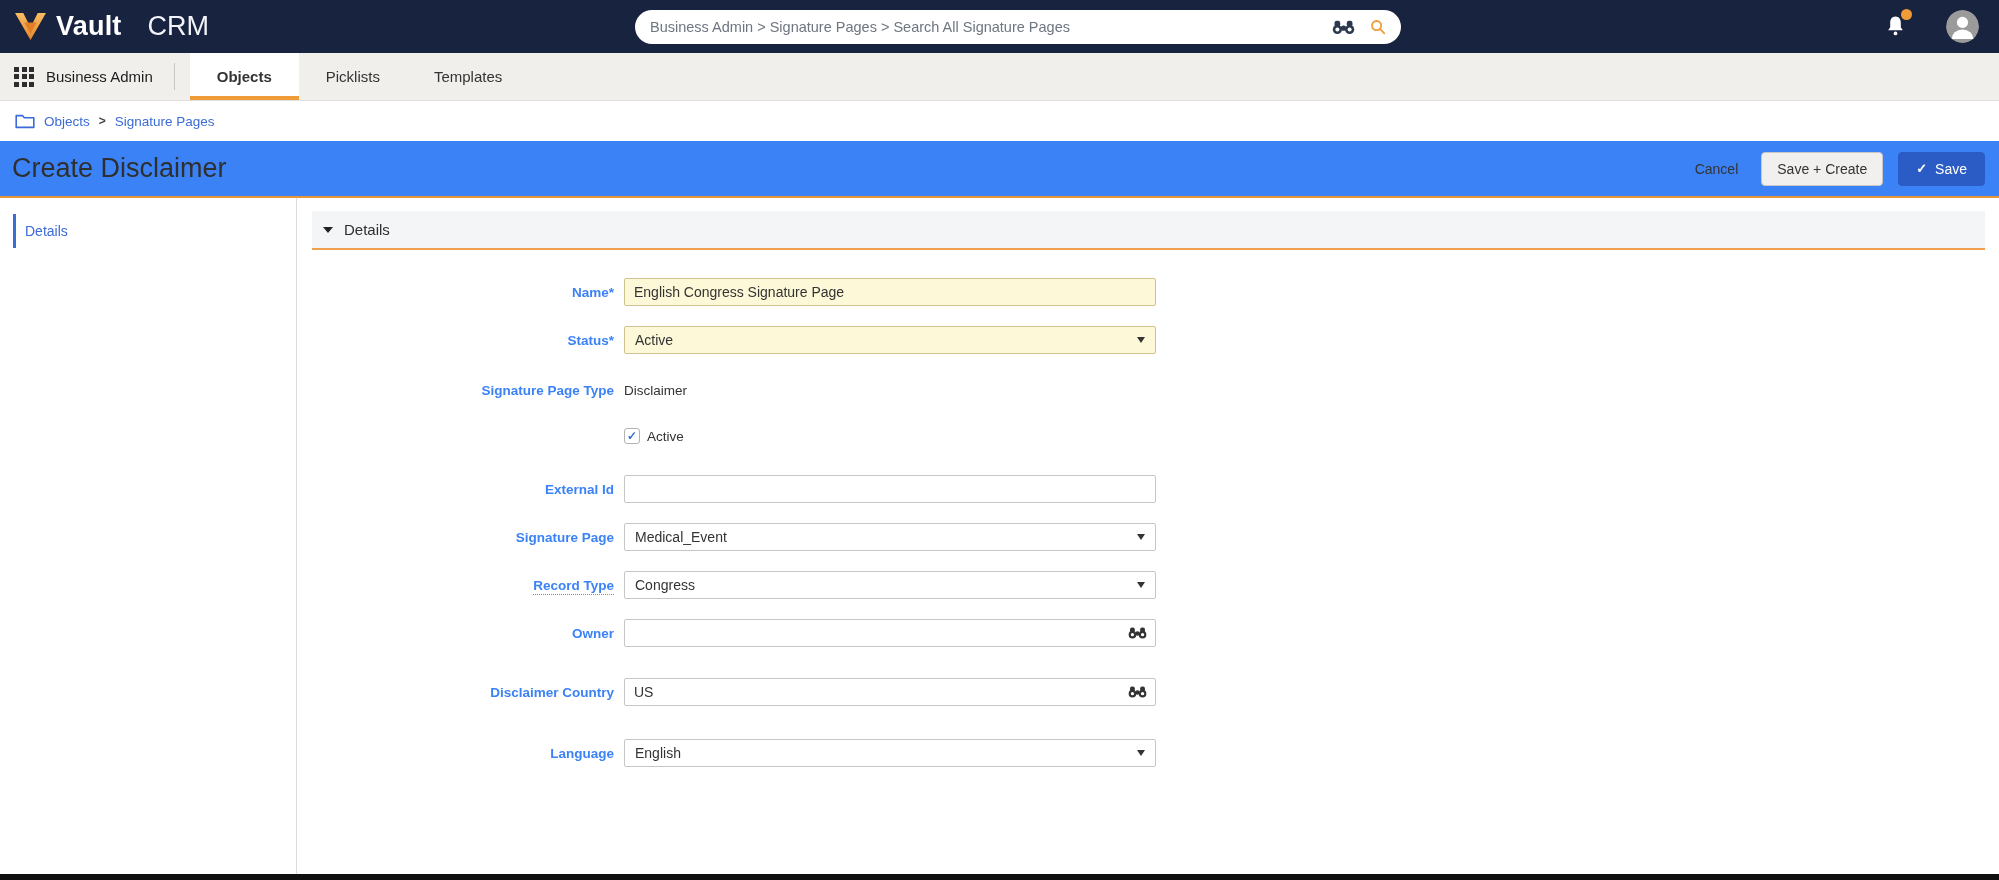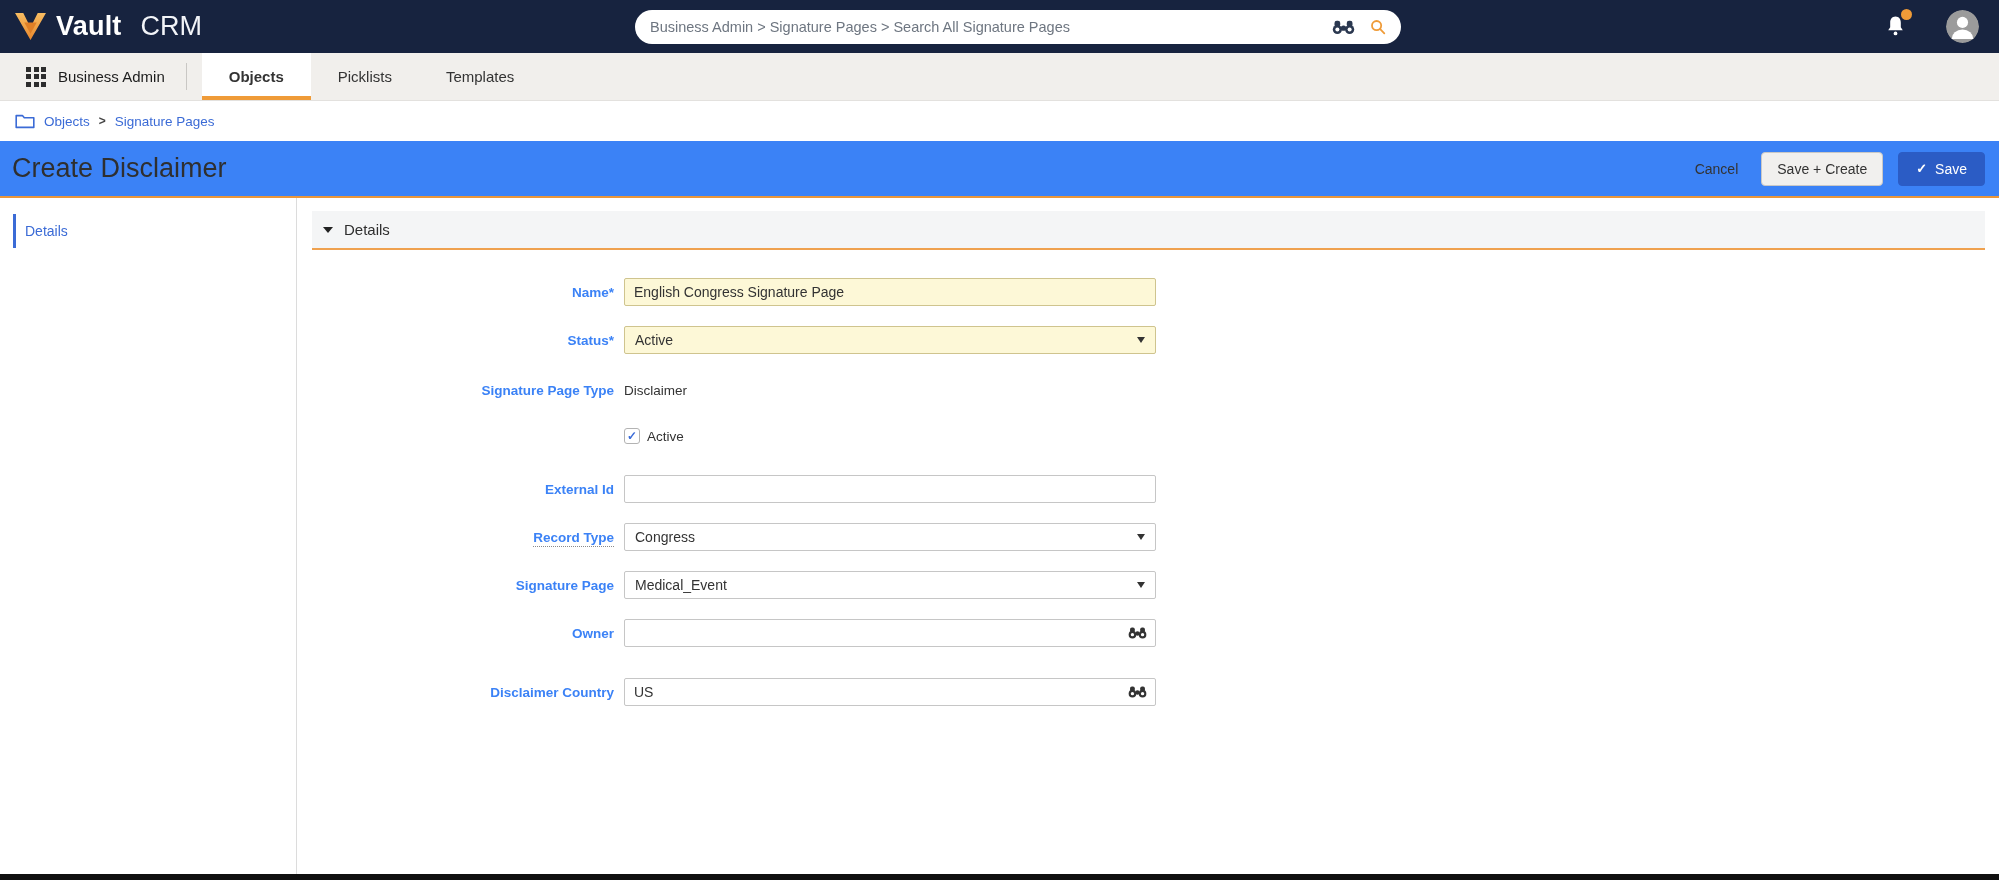--- a/index.html
+++ b/index.html
@@ -7,34 +7,34 @@
   body {
     font-family:"Liberation Sans", sans-serif;
     background:#fff; color:#333;
     display:flex; flex-direction:column; overflow:hidden;
   }
 
   
   .topbar { height:53px; background:#17233f; position:relative; display:flex; align-items:center; flex:0 0 auto; }
   .brand { display:flex; align-items:center; margin-left:14px; gap:9px; cursor:pointer; }
   .brand-vault { color:#fff; font-size:27px; font-weight:700; letter-spacing:.2px; }
-  .brand-crm  { color:#f2f4f8; font-size:27px; font-weight:300; margin-left:10px; }
+  .brand-crm  { color:#f2f4f8; font-size:27px; font-weight:300; margin-left:17px; }
   .searchbar { position:absolute; left:635px; top:10px; width:766px; height:34px; background:#fff;
     border-radius:17px; display:flex; align-items:center; padding:0 15px; }
   .search-input { flex:1; border:none; outline:none; background:transparent; font-family:inherit;
     font-size:14.5px; color:#6e7681; }
   .search-icons { display:flex; align-items:center; gap:15px; }
   .topbar-right { position:absolute; right:20px; top:0; height:53px; display:flex; align-items:center; gap:38px; }
   .bell-wrap { position:relative; width:25px; height:27px; cursor:pointer; }
   .badge { position:absolute; top:-4px; right:-4px; width:11px; height:11px; border-radius:50%; background:#ef9b38; }
   .avatar { width:33px; height:33px; border-radius:50%; overflow:hidden; cursor:pointer; }
 
   
   .navbar { height:48px; background:#f1efec; border-bottom:1px solid #e3e1de; display:flex; align-items:stretch; flex:0 0 auto; }
-  .app-switch { display:flex; align-items:center; gap:12px; padding:0 21px 0 26px; cursor:pointer; }
+  .app-switch { display:flex; align-items:center; gap:12px; padding:0 21px 0 14px; cursor:pointer; }
   .grid-icon { display:grid; grid-template-columns:repeat(3,5px); gap:2.5px; }
   .grid-icon i { width:5px; height:5px; background:#2d2d2d; display:block; }
   .app-label { font-size:15px; color:#1d1d1d; }
   .nav-divider { width:1px; background:#c9c7c4; margin:10px 0; }
   .tab-group { display:flex; margin-left:15px; }
   .tab { display:flex; align-items:center; padding:0 27px; font-size:15px; color:#333; position:relative; cursor:pointer; }
   .tab.active { background:#fff; font-weight:700; }
   .tab.active::after { content:""; position:absolute; left:0; right:0; bottom:0; height:4px; background:#ef9b38; }
 
   
@@ -248,36 +248,36 @@
 
 
       <div class="frow">
         <label class="flabel">External Id</label>
         <div class="ffield">
           <input class="txt" value="" style="">
         </div>
       </div>
 
       <div class="frow">
+        <label class="flabel">Signature Page</label>
+        <div class="ffield">
+          <div class="select">
+            <span>Medical_Event</span>
+            <span class="caret sm"></span>
+          </div>
+        </div>
+      </div>
+
+      <div class="frow">
         <label class="flabel">
           <span class="dotted">Record Type</span>
         </label>
         <div class="ffield">
           <div class="select">
             <span>Congress</span>
-            <span class="caret sm"></span>
-          </div>
-        </div>
-      </div>
-
-      <div class="frow">
-        <label class="flabel">Signature Page</label>
-        <div class="ffield">
-          <div class="select">
-            <span>Medical_Event</span>
             <span class="caret sm"></span>
           </div>
         </div>
       </div>
 
       <div class="frow" style="margin-bottom:31px;">
         <label class="flabel">Owner</label>
         <div class="ffield">
           <input class="txt lookup-pad" value="" style="">
           <span class="lookup-btn">
@@ -305,18 +305,27 @@
               <circle cx="12" cy="8.2" r="2.8" fill="#333"></circle>
               <circle cx="5.6" cy="9.6" r="4.8" fill="#333"></circle>
               <circle cx="18.4" cy="9.6" r="4.8" fill="#333"></circle>
               <circle cx="5.6" cy="9.6" r="2.1" fill="#ffffff"></circle>
               <circle cx="18.4" cy="9.6" r="2.1" fill="#ffffff"></circle>
             </svg>
           </span>
         </div>
       </div>
 
+      <div class="frow" style="margin-bottom:0;">
+        <label class="flabel">Language</label>
+        <div class="ffield">
+          <div class="select">
+            <span>English</span>
+            <span class="caret sm"></span>
+          </div>
+        </div>
+      </div>
 
     </div>
   </main>
 </div>
 
 <div class="bottombar"></div>
 
 </body></html>

